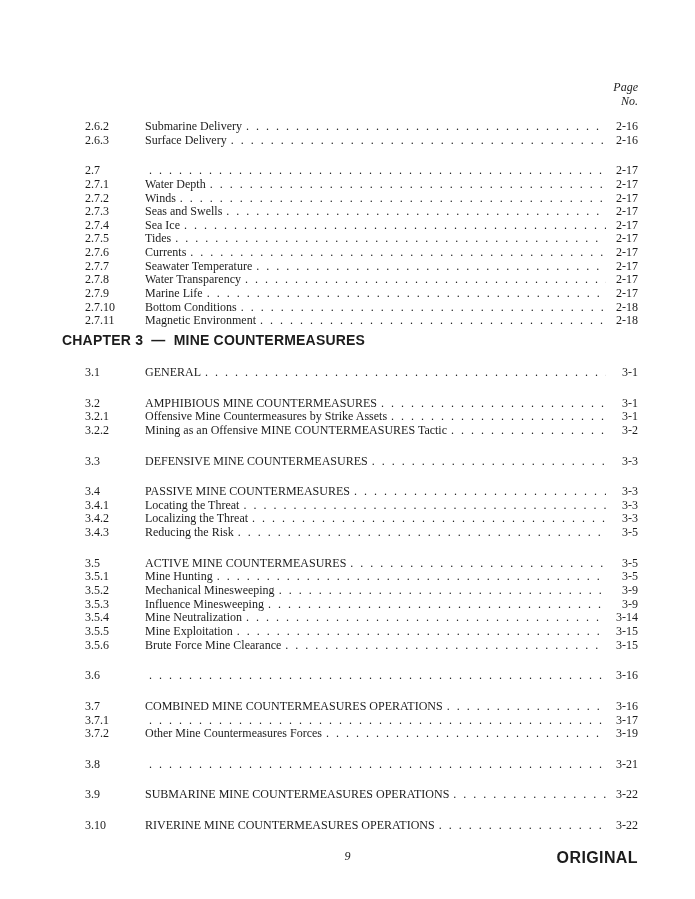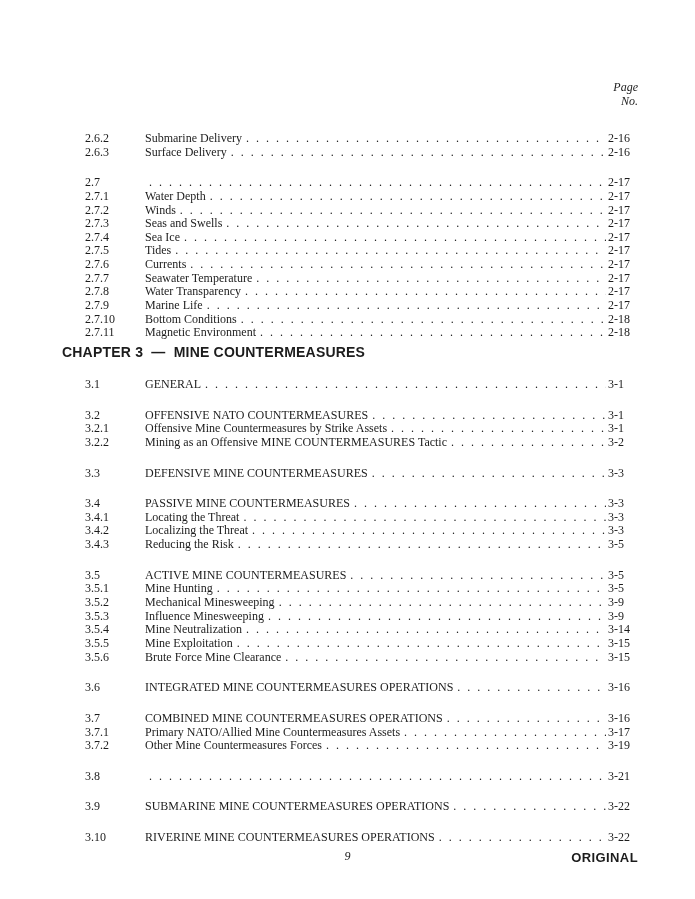--- a/index.html
+++ b/index.html
@@ -28,21 +28,21 @@
   .toc {
     position: absolute;
     top: 120px;
     left: 62px;
     width: 576px;
   }
   .toc-group {
     margin-top: 17px;
   }
   .toc > .toc-group:first-child {
-    margin-top: 12px;
+    margin-top: 0;
   }
   .chapter-heading {
     margin-top: 4px;
     font-family: "Liberation Sans", "DejaVu Sans", sans-serif;
     font-weight: bold;
     font-size: 14px;
     line-height: 17px;
     white-space: pre;
     letter-spacing: 0.2px;
   }
@@ -68,39 +68,39 @@
     flex: 1 1 auto;
     min-width: 0;
     overflow: hidden;
     white-space: nowrap;
     letter-spacing: 2px;
     margin: 0 2px 0 4px;
   }
   .toc-page {
     flex: none;
     min-width: 30px;
-    text-align: left;
+    text-align: right;
   }
   .page-footer-number {
     position: absolute;
     top: 849px;
     left: 0;
     width: 695px;
     text-align: center;
     font-style: italic;
     font-size: 12px;
     line-height: 14px;
   }
   .page-footer-edition {
     position: absolute;
     top: 851px;
     right: 57px;
     font-family: "Liberation Sans", "DejaVu Sans", sans-serif;
     font-weight: bold;
-    font-size: 13px;
+    font-size: 16px;
     line-height: 14px;
     letter-spacing: 0.4px;
   }
 </style>
 </head>
 <body>
 
 <div class="page">
 
   <div class="page-header">
@@ -201,21 +201,21 @@
         <div class="toc-row">
           <span class="toc-num">3.1</span>
           <span class="toc-title">GENERAL</span>
           <span class="toc-leader">. . . . . . . . . . . . . . . . . . . . . . . . . . . . . . . . . . . . . . . . . . . . . . . . . . . . . . . . . . . . . . . . . . . . . . . . . . . . . . . . . . . . . . . . . . </span>
           <span class="toc-page">3-1</span>
         </div>
       </div>
       <div class="toc-group">
         <div class="toc-row">
           <span class="toc-num">3.2</span>
-          <span class="toc-title">OFFENSIVE NATO COUNTERMEASURES</span>
+          <span class="toc-title">AMPHIBIOUS MINE COUNTERMEASURES</span>
           <span class="toc-leader">. . . . . . . . . . . . . . . . . . . . . . . . . . . . . . . . . . . . . . . . . . . . . . . . . . . . . . . . . . . . . . . . . . . . . . . . . . . . . . . . . . . . . . . . . . </span>
           <span class="toc-page">3-1</span>
         </div>
         <div class="toc-row">
           <span class="toc-num">3.2.1</span>
           <span class="toc-title">Offensive Mine Countermeasures by Strike Assets</span>
           <span class="toc-leader">. . . . . . . . . . . . . . . . . . . . . . . . . . . . . . . . . . . . . . . . . . . . . . . . . . . . . . . . . . . . . . . . . . . . . . . . . . . . . . . . . . . . . . . . . . </span>
           <span class="toc-page">3-1</span>
         </div>
         <div class="toc-row">
@@ -299,35 +299,33 @@
         <div class="toc-row">
           <span class="toc-num">3.5.6</span>
           <span class="toc-title">Brute Force Mine Clearance</span>
           <span class="toc-leader">. . . . . . . . . . . . . . . . . . . . . . . . . . . . . . . . . . . . . . . . . . . . . . . . . . . . . . . . . . . . . . . . . . . . . . . . . . . . . . . . . . . . . . . . . . </span>
           <span class="toc-page">3-15</span>
         </div>
       </div>
       <div class="toc-group">
         <div class="toc-row">
           <span class="toc-num">3.6</span>
-          <span class="toc-title">INTEGRATED MINE COUNTERMEASURES OPERATIONS</span>
           <span class="toc-leader">. . . . . . . . . . . . . . . . . . . . . . . . . . . . . . . . . . . . . . . . . . . . . . . . . . . . . . . . . . . . . . . . . . . . . . . . . . . . . . . . . . . . . . . . . . </span>
           <span class="toc-page">3-16</span>
         </div>
       </div>
       <div class="toc-group">
         <div class="toc-row">
           <span class="toc-num">3.7</span>
           <span class="toc-title">COMBINED MINE COUNTERMEASURES OPERATIONS</span>
           <span class="toc-leader">. . . . . . . . . . . . . . . . . . . . . . . . . . . . . . . . . . . . . . . . . . . . . . . . . . . . . . . . . . . . . . . . . . . . . . . . . . . . . . . . . . . . . . . . . . </span>
           <span class="toc-page">3-16</span>
         </div>
         <div class="toc-row">
           <span class="toc-num">3.7.1</span>
-          <span class="toc-title">Primary NATO/Allied Mine Countermeasures Assets</span>
           <span class="toc-leader">. . . . . . . . . . . . . . . . . . . . . . . . . . . . . . . . . . . . . . . . . . . . . . . . . . . . . . . . . . . . . . . . . . . . . . . . . . . . . . . . . . . . . . . . . . </span>
           <span class="toc-page">3-17</span>
         </div>
         <div class="toc-row">
           <span class="toc-num">3.7.2</span>
           <span class="toc-title">Other Mine Countermeasures Forces</span>
           <span class="toc-leader">. . . . . . . . . . . . . . . . . . . . . . . . . . . . . . . . . . . . . . . . . . . . . . . . . . . . . . . . . . . . . . . . . . . . . . . . . . . . . . . . . . . . . . . . . . </span>
           <span class="toc-page">3-19</span>
         </div>
       </div>

